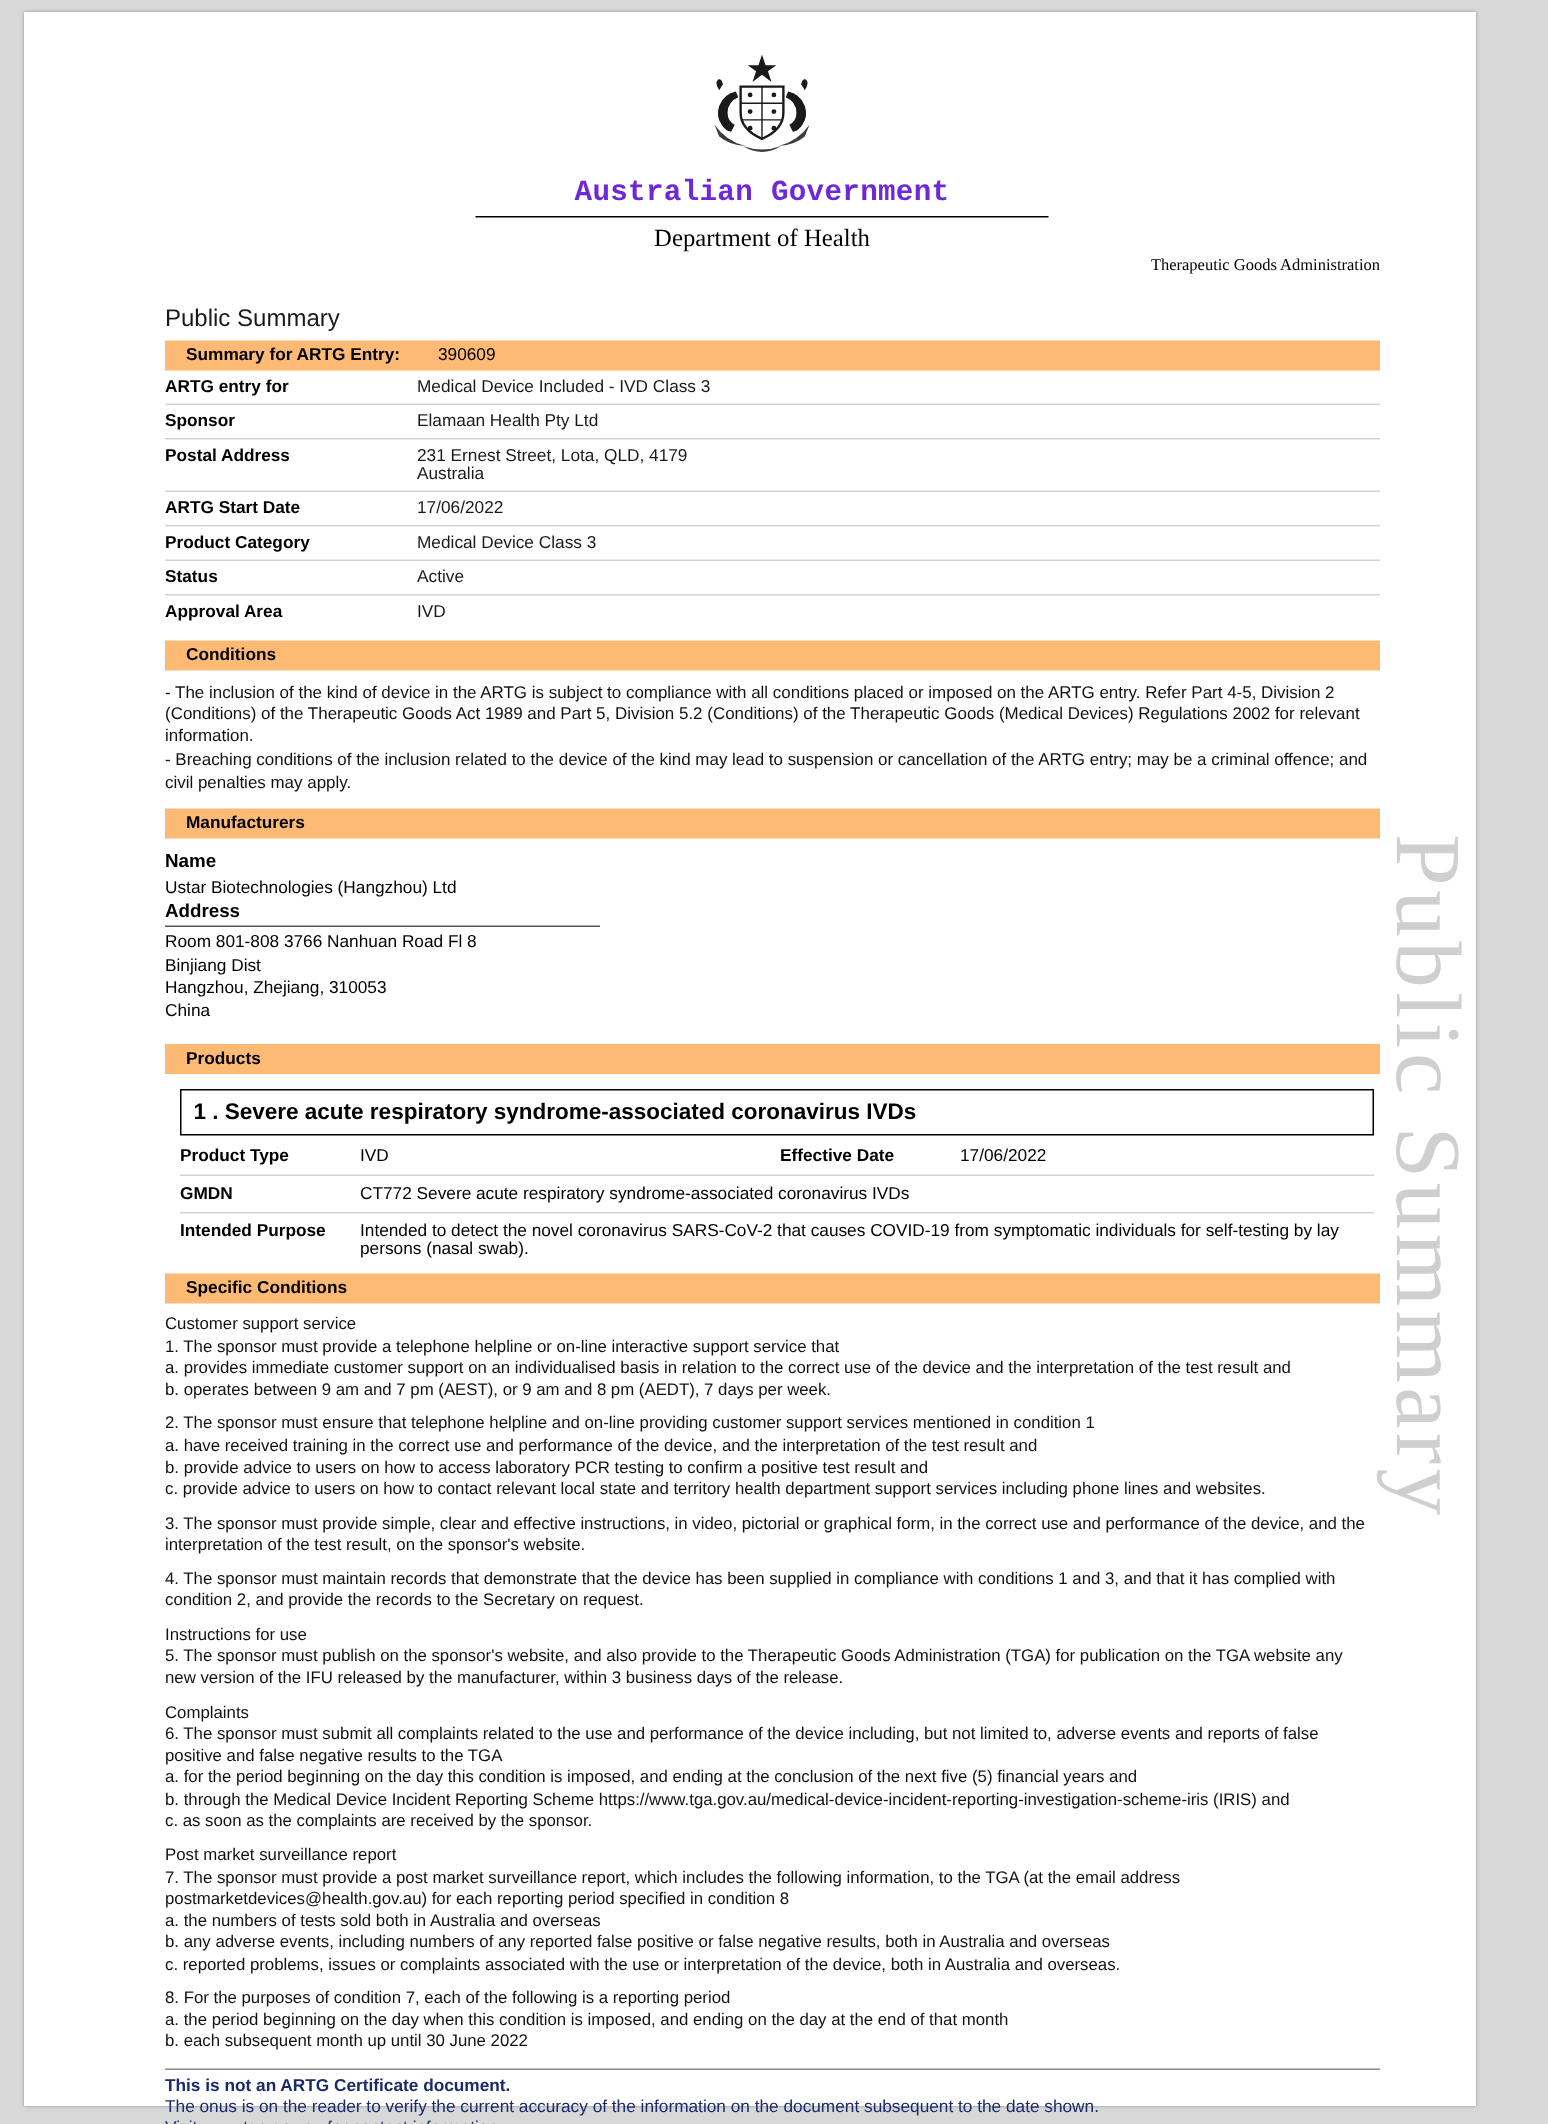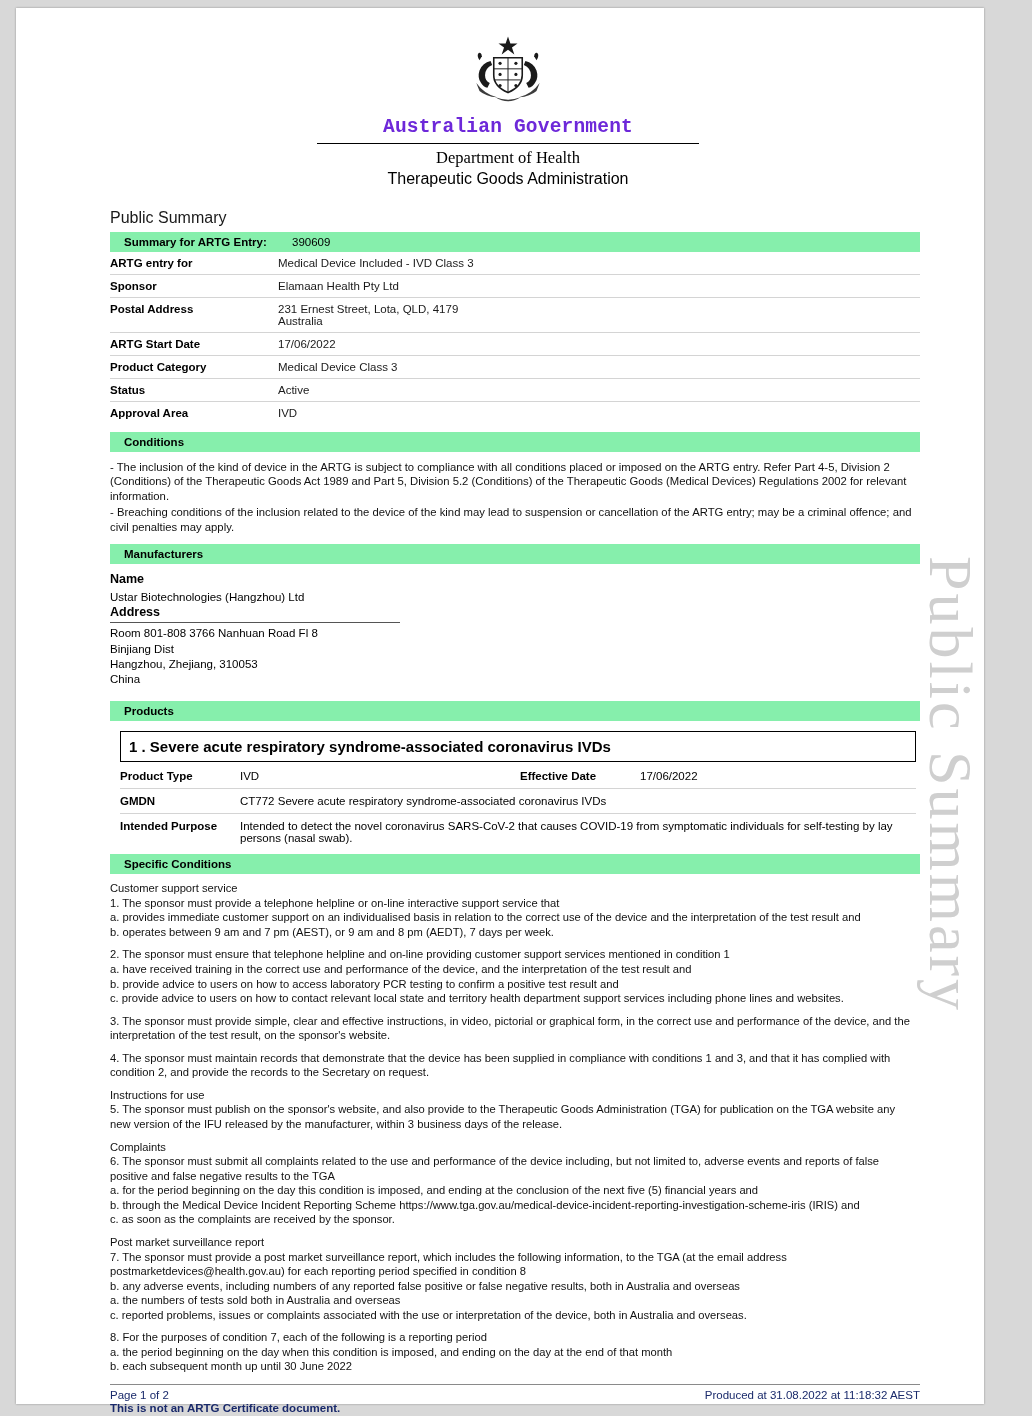--- a/index.html
+++ b/index.html
@@ -57,38 +57,38 @@
     margin: 5px auto 4px auto;
   }
   .dept-title {
     text-align: center;
     font-family: "Liberation Serif", serif;
     font-weight: normal;
     font-size: 16.5px;
     color: #000;
   }
   .tga-title {
-    text-align: center;
-    font-family: Liberation Sans, sans-serif;
-    font-size: 16px;
+    text-align: right;
+    font-family: Liberation Serif, serif;
+    font-size: 11px;
     color: #000;
     margin-top: 2px;
   }
 
   .public-summary-title {
     font-size: 16px;
     color: #1a1a1a;
     margin-top: 21px;
     margin-bottom: 5px;
     margin-left: 14px;
   }
 
   
   .bar {
-    background: #86efac;
+    background: #fdba74;
     font-size: 11.5px;
     font-weight: bold;
     color: #000;
     padding: 4px 0 4px 14px;
     margin-left: 14px;
     width: calc(100% - 14px);
     box-sizing: border-box;
   }
   .bar .bar-inner {
     display: flex;
@@ -396,35 +396,31 @@
 
         <p>Complaints</p>
         <p>6. The sponsor must submit all complaints related to the use and performance of the device including, but not limited to, adverse events and reports of false positive and false negative results to the TGA</p>
         <p>a. for the period beginning on the day this condition is imposed, and ending at the conclusion of the next five (5) financial years and</p>
         <p>b. through the Medical Device Incident Reporting Scheme https://www.tga.gov.au/medical-device-incident-reporting-investigation-scheme-iris (IRIS) and</p>
         <p>c. as soon as the complaints are received by the sponsor.</p>
         <div class="gap"></div>
 
         <p>Post market surveillance report</p>
         <p>7. The sponsor must provide a post market surveillance report, which includes the following information, to the TGA (at the email address postmarketdevices@health.gov.au) for each reporting period specified in condition 8</p>
+        <p>a. the numbers of tests sold both in Australia and overseas</p>
         <p>b. any adverse events, including numbers of any reported false positive or false negative results, both in Australia and overseas</p>
-        <p>a. the numbers of tests sold both in Australia and overseas</p>
         <p>c. reported problems, issues or complaints associated with the use or interpretation of the device, both in Australia and overseas.</p>
         <div class="gap"></div>
 
         <p>8. For the purposes of condition 7, each of the following is a reporting period</p>
         <p>a. the period beginning on the day when this condition is imposed, and ending on the day at the end of that month</p>
         <p>b. each subsequent month up until 30 June 2022</p>
       </div>
 
       <div class="footer">
-        <div class="row1">
-          <span>Page 1 of 2</span>
-          <span>Produced at 31.08.2022 at 11:18:32 AEST</span>
-        </div>
         <div class="bold">This is not an ARTG Certificate document.</div>
         <div class="line">The onus is on the reader to verify the current accuracy of the information on the document subsequent to the date shown.</div>
         <div class="line">Visit www.tga.gov.au for contact information</div>
       </div>
 
     </div>
   </div>
 </div>
 
 </body></html>

